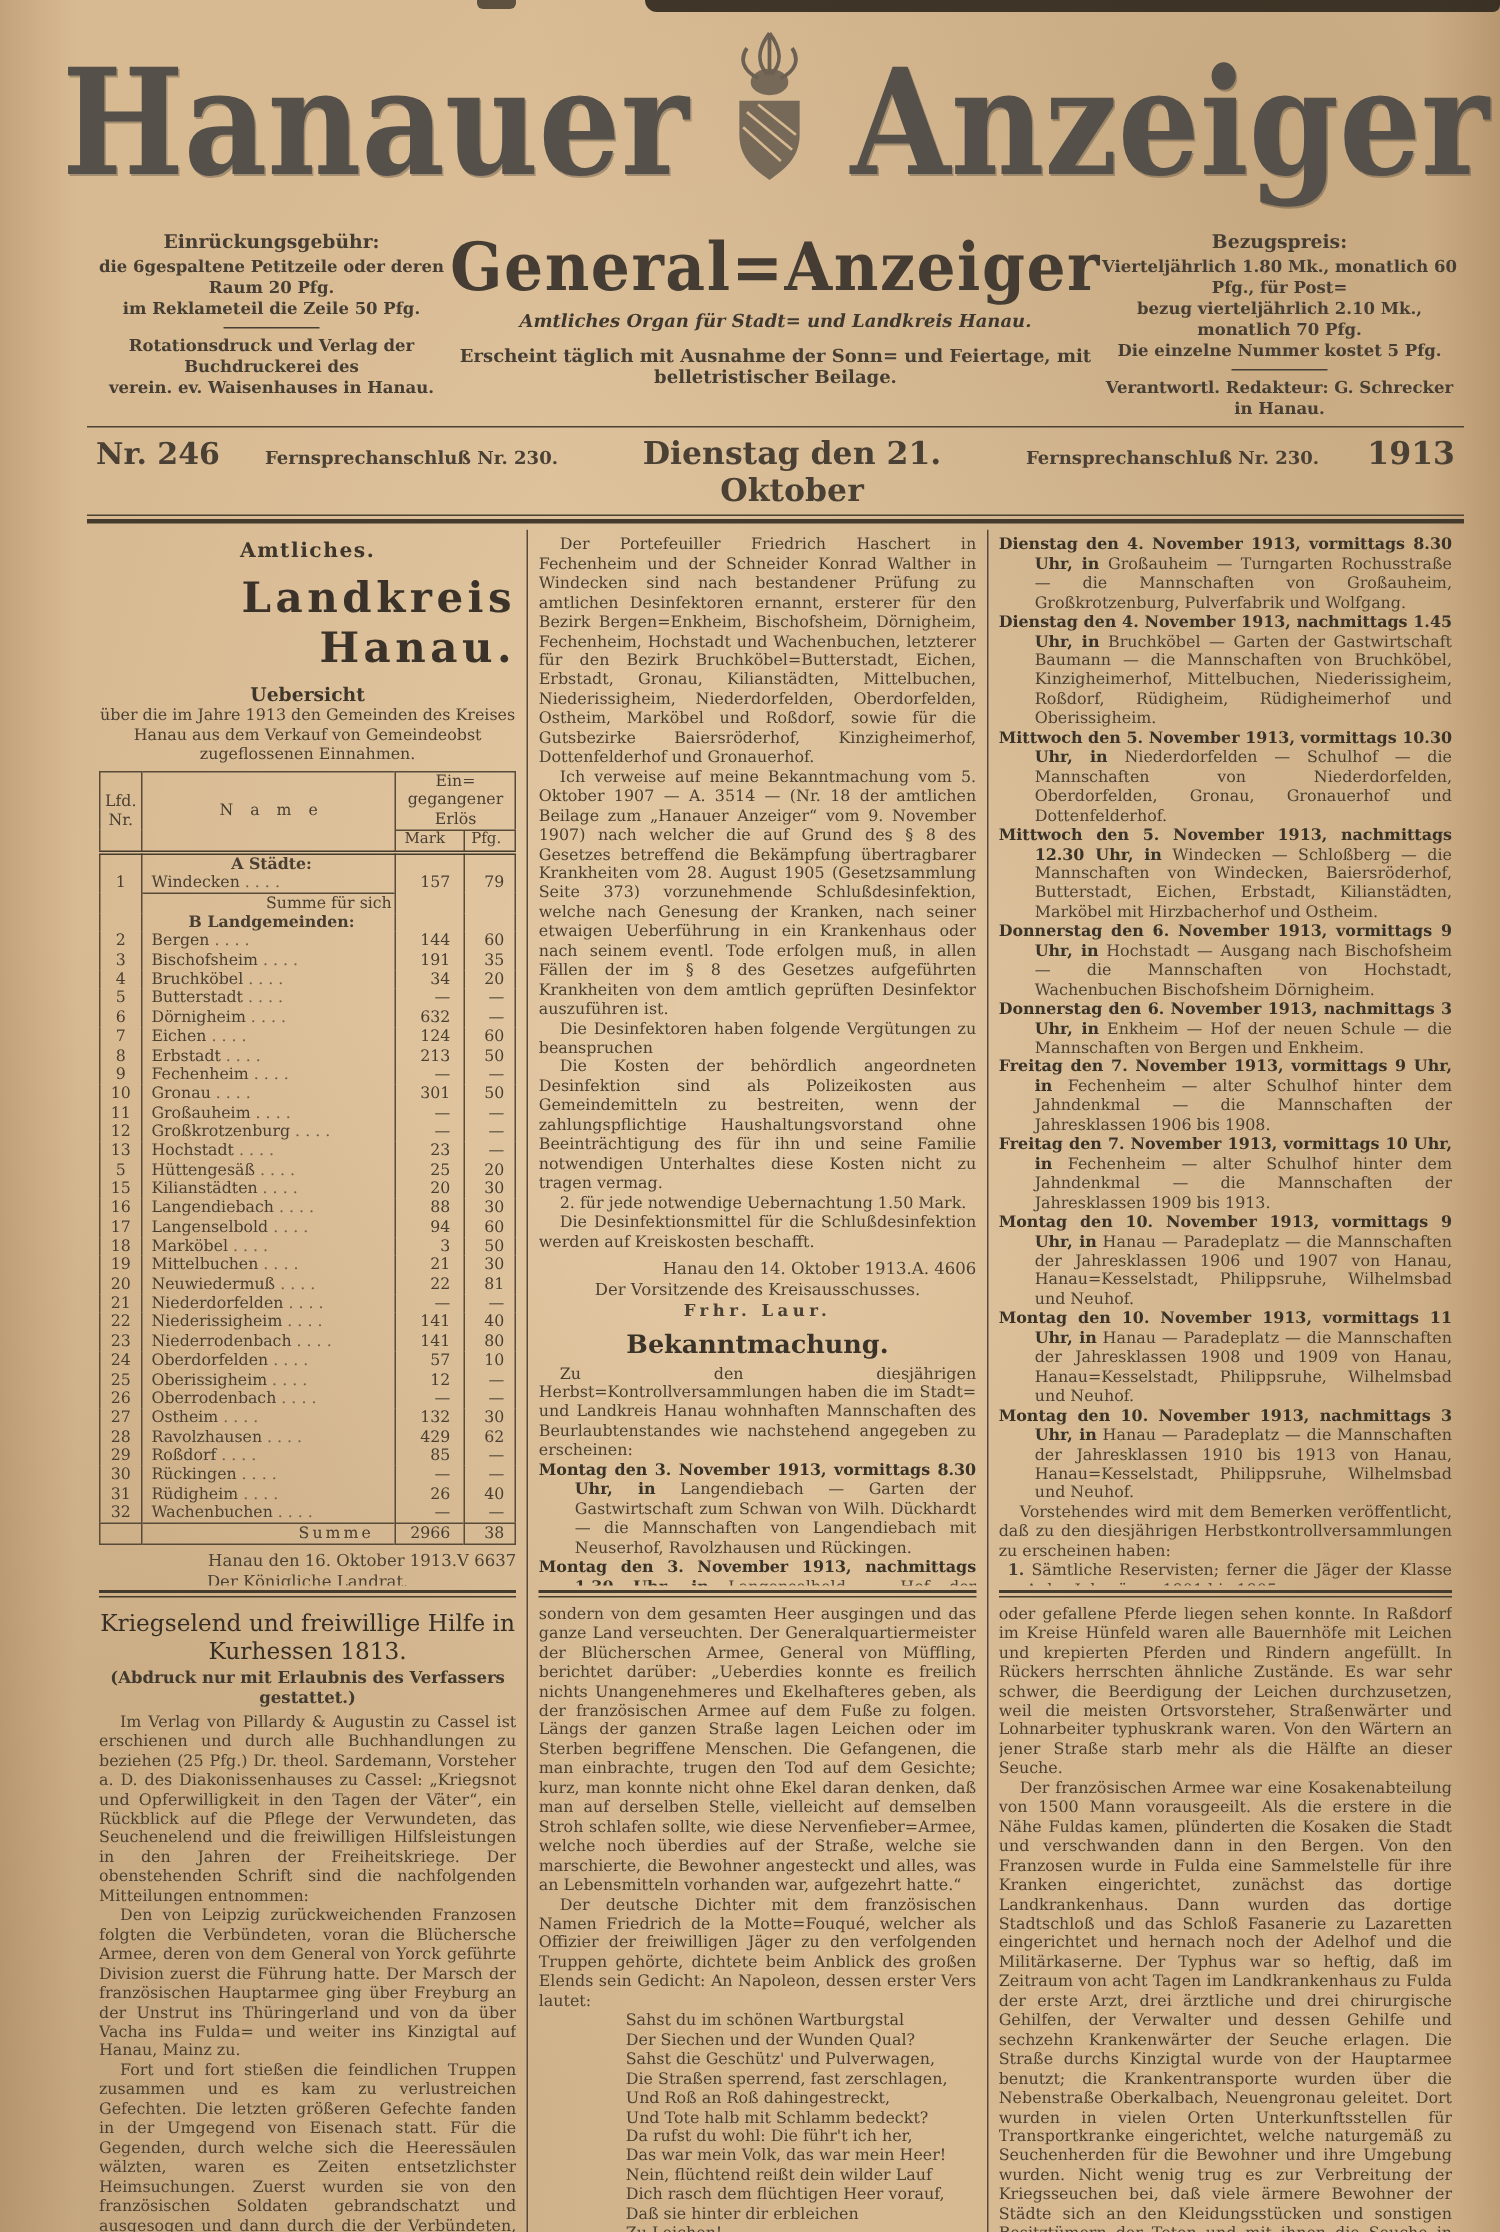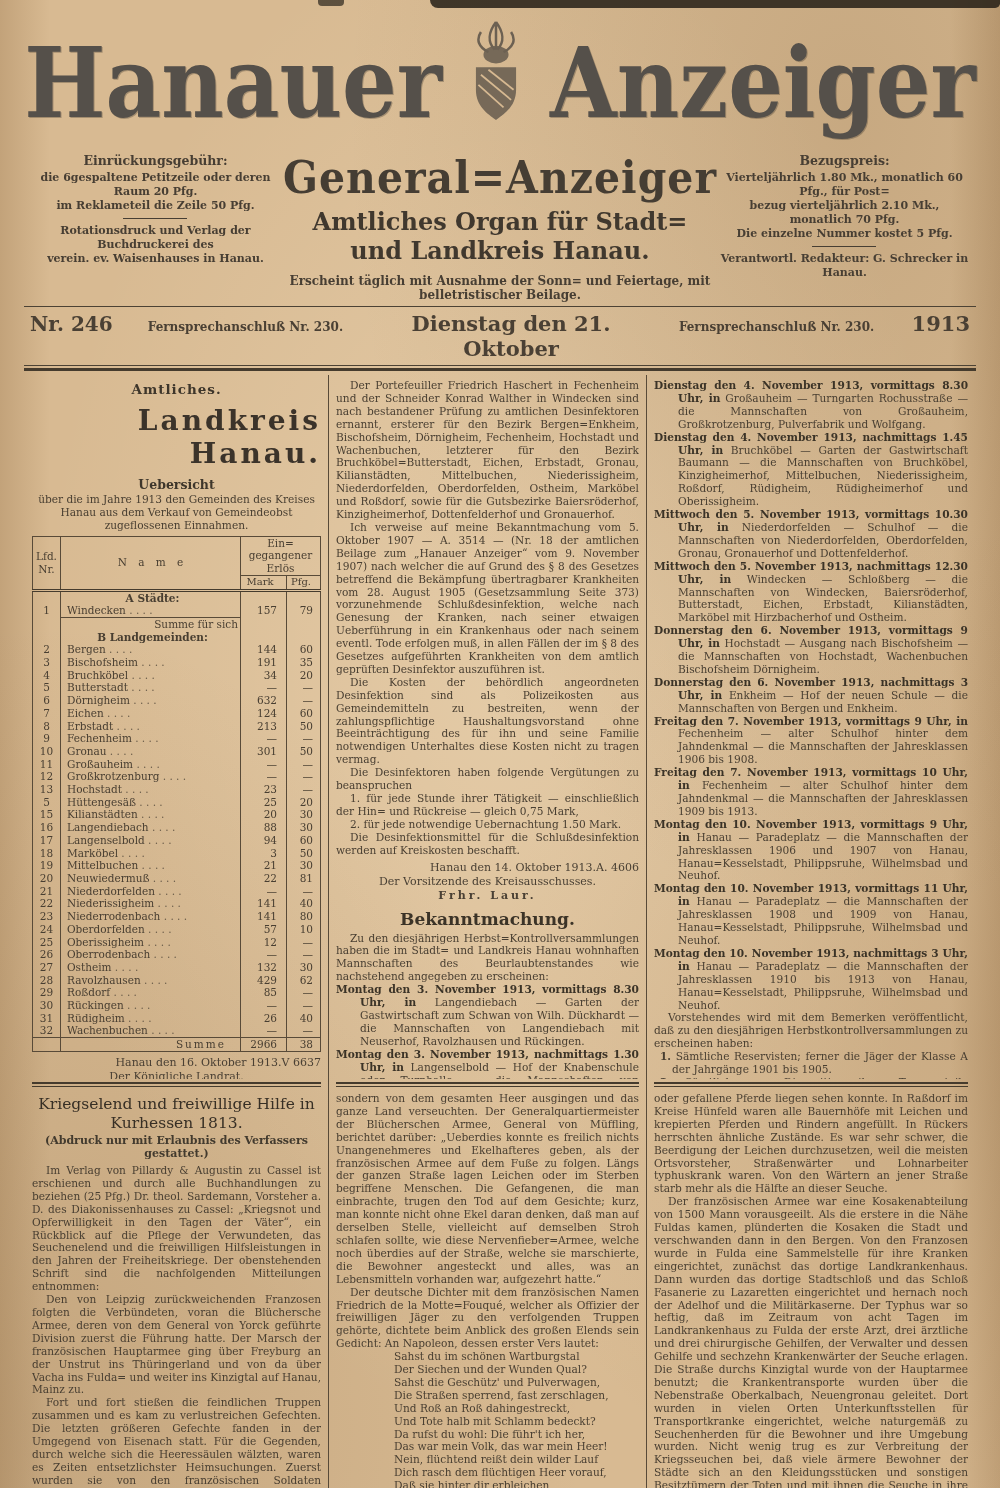--- a/index.html
+++ b/index.html
@@ -8,20 +8,21 @@
   .page {
     position:relative; width:1000px; height:1488px; overflow:hidden;
     color:#4a4034;
     background-color:#d8ba92;
     background-image:
       radial-gradient(ellipse at 85% 8%, rgba(110,78,40,.16), transparent 42%),
       radial-gradient(ellipse at 4% 96%, rgba(110,78,40,.18), transparent 40%),
       radial-gradient(ellipse at 50% 45%, rgba(255,241,214,.30), transparent 65%),
       radial-gradient(ellipse at 96% 70%, rgba(120,85,45,.14), transparent 35%),
       linear-gradient(90deg, rgba(130,92,50,.25), rgba(130,92,50,0) 5%, rgba(130,92,50,0) 95%, rgba(130,92,50,.28));
+    padding-left: 34px;
   }
   .page::before { 
     content:""; position:absolute; top:0; left:43%; right:0; height:8px;
     background:#241e16; border-radius:0 0 6px 10px; opacity:.85;
   }
   .page::after { 
     content:""; position:absolute; top:0; left:318px; width:26px; height:6px;
     background:#2a241b; border-radius:0 0 4px 4px; opacity:.7;
   }
 
@@ -31,21 +32,21 @@
     font-weight:bold; font-size:86px; color:#55504a; letter-spacing:0px;
     transform:scaleY(1.14); text-shadow:1px 1px 0 rgba(70,60,48,.35);
   }
   .crest { margin-top:-8px; opacity:.85; }
   .info-row { display:flex; align-items:flex-start; padding:4px 28px 0; }
   .info-box { width:283px; text-align:center; font-weight:bold; font-size:11px; line-height:14px; color:#473e33; }
   .info-heading { font-size:12.5px; margin-bottom:3px; }
   .mini-rule { width:64px; border-top:1.6px solid #473e33; margin:5px auto; }
   .info-center { flex:1; text-align:center; }
   .general-title { font-size:41px; font-weight:bold; letter-spacing:1px; color:#453d33; transform:scaleY(1.08); }
-  .organ-line { font-size:24px; font-weight:bold; margin-top:5px; color:#40382e; }
+  .organ-line { font-size:12px; font-weight:bold; margin-top:5px; color:#40382e;font-style:italic; }
   .appearance-line { font-size:12px; font-weight:bold; margin-top:9px; color:#473e33; }
 
   .rule-thin   { border-top:1.6px solid #4c4234; margin:4px 24px 0; }
   .rule-double { margin:2px 24px 0; border-top:1px solid #4c4234; }
   .rule-double::after { content:""; display:block; margin-top:2px; border-top:3px solid #453b2d; }
 
   
   .dateline { display:flex; align-items:baseline; padding:4px 30px 2px; }
   .issue-no { font-size:20px; font-weight:bold; width:100px; }
   .phone    { font-size:12px; font-weight:bold; flex:1; text-align:center; }
@@ -474,23 +475,22 @@
           </div>
       </div>
     </section>
 
     <section class="col col-2">
       <div class="col-top">
         <div>
 
         <p class="ind">Der Portefeuiller Friedrich Haschert in Fechenheim und der Schneider Konrad Walther in Windecken sind nach bestandener Prüfung zu amtlichen Desinfektoren ernannt, ersterer für den Bezirk Bergen=Enkheim, Bischofsheim, Dörnigheim, Fechenheim, Hochstadt und Wachenbuchen, letzterer für den Bezirk Bruchköbel=Butterstadt, Eichen, Erbstadt, Gronau, Kilianstädten, Mittelbuchen, Niederissigheim, Niederdorfelden, Oberdorfelden, Ostheim, Marköbel und Roßdorf, sowie für die Gutsbezirke Baiersröderhof, Kinzigheimerhof, Dottenfelderhof und Gronauerhof.</p>
             <p class="ind">Ich verweise auf meine Bekanntmachung vom 5. Oktober 1907 — A. 3514 — (Nr. 18 der amtlichen Beilage zum „Hanauer Anzeiger“ vom 9. November 1907) nach welcher die auf Grund des § 8 des Gesetzes betreffend die Bekämpfung übertragbarer Krankheiten vom 28. August 1905 (Gesetzsammlung Seite 373) vorzunehmende Schlußdesinfektion, welche nach Genesung der Kranken, nach seiner etwaigen Ueberführung in ein Krankenhaus oder nach seinem eventl. Tode erfolgen muß, in allen Fällen der im § 8 des Gesetzes aufgeführten Krankheiten von dem amtlich geprüften Desinfektor auszuführen ist.</p>
+            <p class="ind">Die Desinfektoren haben folgende Vergütungen zu beanspruchen</p>
             <p class="ind">Die Kosten der behördlich angeordneten Desinfektion sind als Polizeikosten aus Gemeindemitteln zu bestreiten, wenn der zahlungspflichtige Haushaltungsvorstand ohne Beeinträchtigung des für ihn und seine Familie notwendigen Unterhaltes diese Kosten nicht zu tragen vermag.</p>
-            <p class="ind">Die Desinfektoren haben folgende Vergütungen zu beanspruchen</p>
-            <p class="ind">1. für jede Stunde ihrer Tätigkeit — einschließlich der Hin= und Rückreise — gleich 0,75 Mark,</p>
             <p class="ind">2. für jede notwendige Uebernachtung 1.50 Mark.</p>
             <p class="ind">Die Desinfektionsmittel für die Schlußdesinfektion werden auf Kreiskosten beschafft.</p>
           </div>
         <div class="sign-row">
           <span>Hanau den 14. Oktober 1913.</span>
           <span>A. 4606</span>
         </div>
         <div class="sign-center">Der Vorsitzende des Kreisausschusses.</div>
         <div class="sign-name">Frhr. Laur.</div>
 

